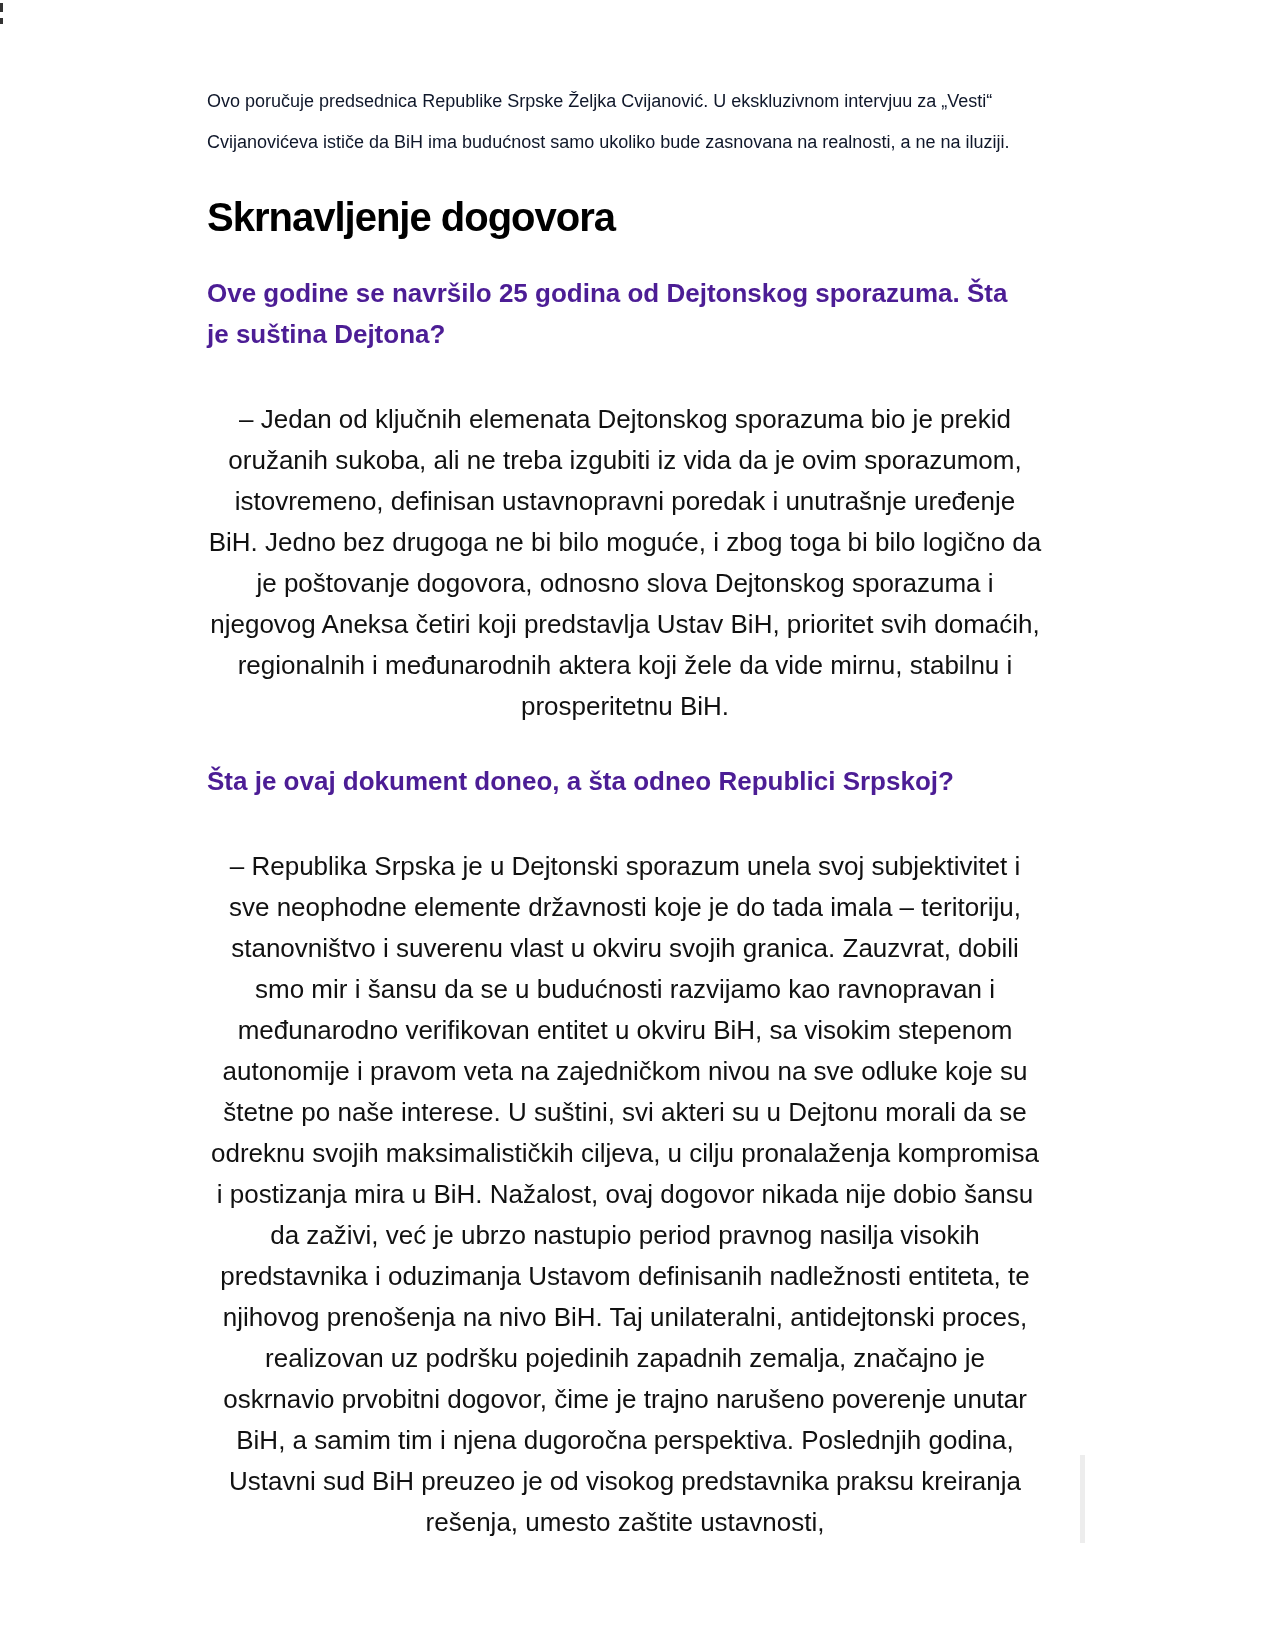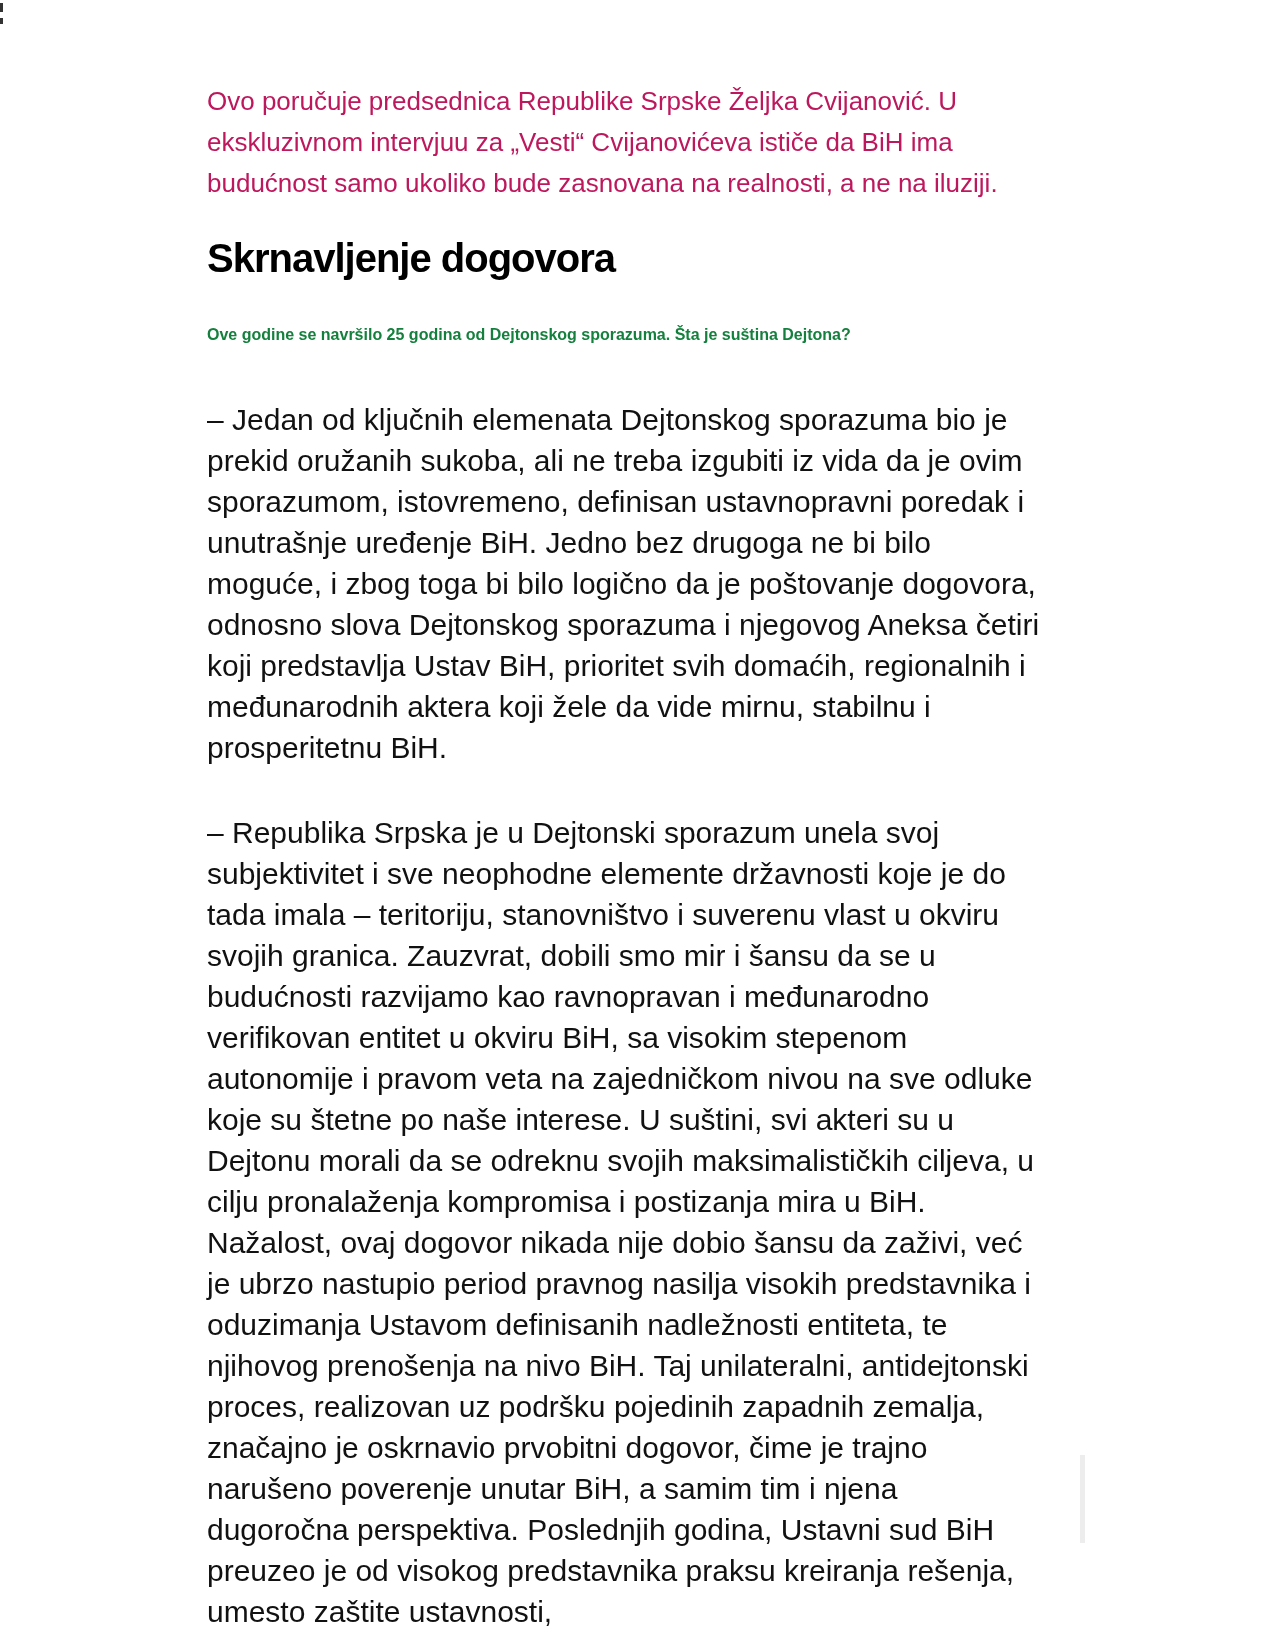--- a/index.html
+++ b/index.html
@@ -16,45 +16,46 @@
     overflow: hidden;
   }
   .content {
     position: absolute;
     left: 207px;
     top: 81px;
     width: 836px;
   }
   .intro {
     margin: 0;
-    font-size: 26px;
+    font-size: 18px;
     line-height: 41px;
-    color: #be185d;
+    color: #0f172a;
   }
   .section-heading {
     margin: 32px 0 16px 0;
     font-size: 40px;
     line-height: 44px;
     font-weight: bold;
     letter-spacing: -1px;
     color: #000000;
   }
   .question {
     margin: 34px 12px 0 0;
     max-width: 802px;
-    font-size: 16px;
+    font-size: 26px;
     line-height: 41px;
     font-weight: bold;
-    color: #15803d;
+    color: #4c1d95;
   }
   .answer {
     margin: 44px 0 0 0;
-    font-size: 30px;
+    font-size: 26px;
     line-height: 41px;
     color: #111111;
+    text-align: center;
   }
   
   .edge-mark-1 {
     position: absolute;
     left: 0;
     top: 3px;
     width: 3px;
     height: 9px;
     background: #333333;
   }
@@ -84,17 +85,18 @@
 
 <main class="content">
   <p class="intro">Ovo poručuje predsednica Republike Srpske Željka Cvijanović. U ekskluzivnom intervjuu za „Vesti“ Cvijanovićeva ističe da BiH ima budućnost samo ukoliko bude zasnovana na realnosti, a ne na iluziji.</p>
 
   <h2 class="section-heading">Skrnavljenje dogovora</h2>
 
   <p class="question">Ove godine se navršilo 25 godina od Dejtonskog sporazuma. Šta je suština Dejtona?</p>
 
   <p class="answer">– Jedan od ključnih elemenata Dejtonskog sporazuma bio je prekid oružanih sukoba, ali ne treba izgubiti iz vida da je ovim sporazumom, istovremeno, definisan ustavnopravni poredak i unutrašnje uređenje BiH. Jedno bez drugoga ne bi bilo moguće, i zbog toga bi bilo logično da je poštovanje dogovora, odnosno slova Dejtonskog sporazuma i njegovog Aneksa četiri koji predstavlja Ustav BiH, prioritet svih domaćih, regionalnih i međunarodnih aktera koji žele da vide mirnu, stabilnu i prosperitetnu BiH.</p>
 
+  <p class="question">Šta je ovaj dokument doneo, a šta odneo Republici Srpskoj?</p>
 
   <p class="answer">– Republika Srpska je u Dejtonski sporazum unela svoj subjektivitet i sve neophodne elemente državnosti koje je do tada imala – teritoriju, stanovništvo i suverenu vlast u okviru svojih granica. Zauzvrat, dobili smo mir i šansu da se u budućnosti razvijamo kao ravnopravan i međunarodno verifikovan entitet u okviru BiH, sa visokim stepenom autonomije i pravom veta na zajedničkom nivou na sve odluke koje su štetne po naše interese. U suštini, svi akteri su u Dejtonu morali da se odreknu svojih maksimalističkih ciljeva, u cilju pronalaženja kompromisa i postizanja mira u BiH. Nažalost, ovaj dogovor nikada nije dobio šansu da zaživi, već je ubrzo nastupio period pravnog nasilja visokih predstavnika i oduzimanja Ustavom definisanih nadležnosti entiteta, te njihovog prenošenja na nivo BiH. Taj unilateralni, antidejtonski proces, realizovan uz podršku pojedinih zapadnih zemalja, značajno je oskrnavio prvobitni dogovor, čime je trajno narušeno poverenje unutar BiH, a samim tim i njena dugoročna perspektiva. Poslednjih godina, Ustavni sud BiH preuzeo je od visokog predstavnika praksu kreiranja rešenja, umesto zaštite ustavnosti,</p>
 </main>
 
 <div class="faint-strip"></div>
 
 </body></html>

